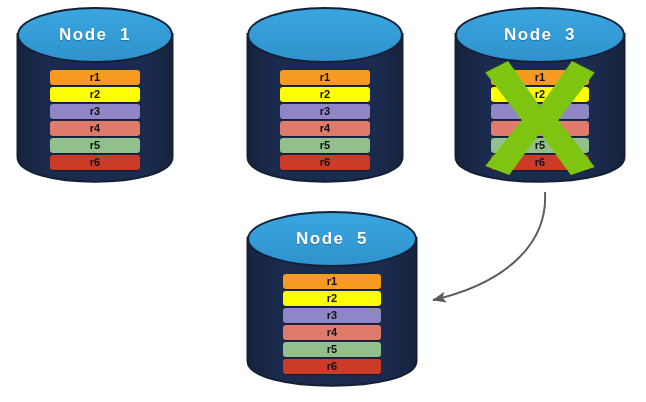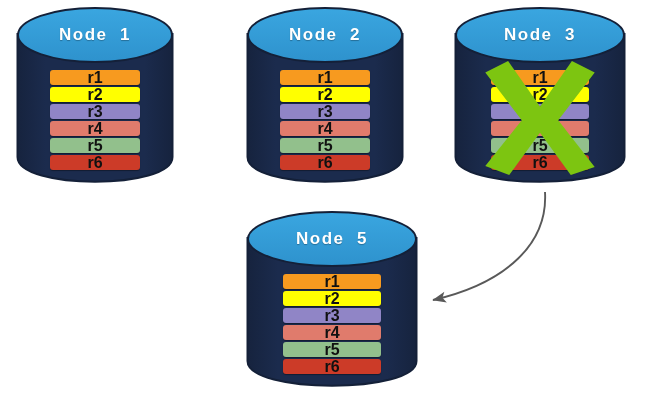--- a/index.html
+++ b/index.html
@@ -48,21 +48,21 @@
     width: 100%;
   }
   .row-bar {
     position: absolute;
     height: 15px;
     border-radius: 3px;
     box-shadow: 0 1px 1px rgba(0,0,0,0.35);
     text-align: center;
     color: #111111;
     font-weight: bold;
-    font-size: 16px;
+    font-size: 11px;
     line-height: 15px;
     font-family: "Liberation Sans", sans-serif;
     box-sizing: border-box;
   }
   .x-overlay {
     position: absolute;
     pointer-events: none;
   }
   .arrow-layer {
     position: absolute;
@@ -114,21 +114,20 @@
             <linearGradient id="bodygrad-1" x1="0" y1="0" x2="1" y2="0">
               <stop offset="0%" stop-color="#16233E"></stop>
               <stop offset="18%" stop-color="#1B2B4D"></stop>
               <stop offset="82%" stop-color="#1B2B4D"></stop>
               <stop offset="100%" stop-color="#16233E"></stop>
             </linearGradient>
           </defs>
           <path d="M 1.5 28 L 1.5 151 C 1.5 184 156.5 184 156.5 151 L 156.5 28 Z" fill="url(#bodygrad-1)" stroke="#142038" stroke-width="2"></path>
           <ellipse cx="79" cy="29" rx="77" ry="27" fill="url(#topgrad-1)" stroke="#142038" stroke-width="2"></ellipse>
         </svg>
-        <div class="node-title" style="top: 19px;">Node  2</div>
         <div class="rows">
           <div class="row-bar" style="left: 34px; width: 90px; top: 64px; background: rgb(247, 154, 31);">r1</div>
           <div class="row-bar" style="left: 34px; width: 90px; top: 81px; background: rgb(255, 255, 0);">r2</div>
           <div class="row-bar" style="left: 34px; width: 90px; top: 98px; background: rgb(144, 133, 198);">r3</div>
           <div class="row-bar" style="left: 34px; width: 90px; top: 115px; background: rgb(224, 123, 108);">r4</div>
           <div class="row-bar" style="left: 34px; width: 90px; top: 132px; background: rgb(146, 192, 140);">r5</div>
           <div class="row-bar" style="left: 34px; width: 90px; top: 149px; background: rgb(204, 59, 40);">r6</div>
         </div>
       </div>
       <div class="node" style="left: 454px; top: 6px; width: 172px; height: 186px;">

